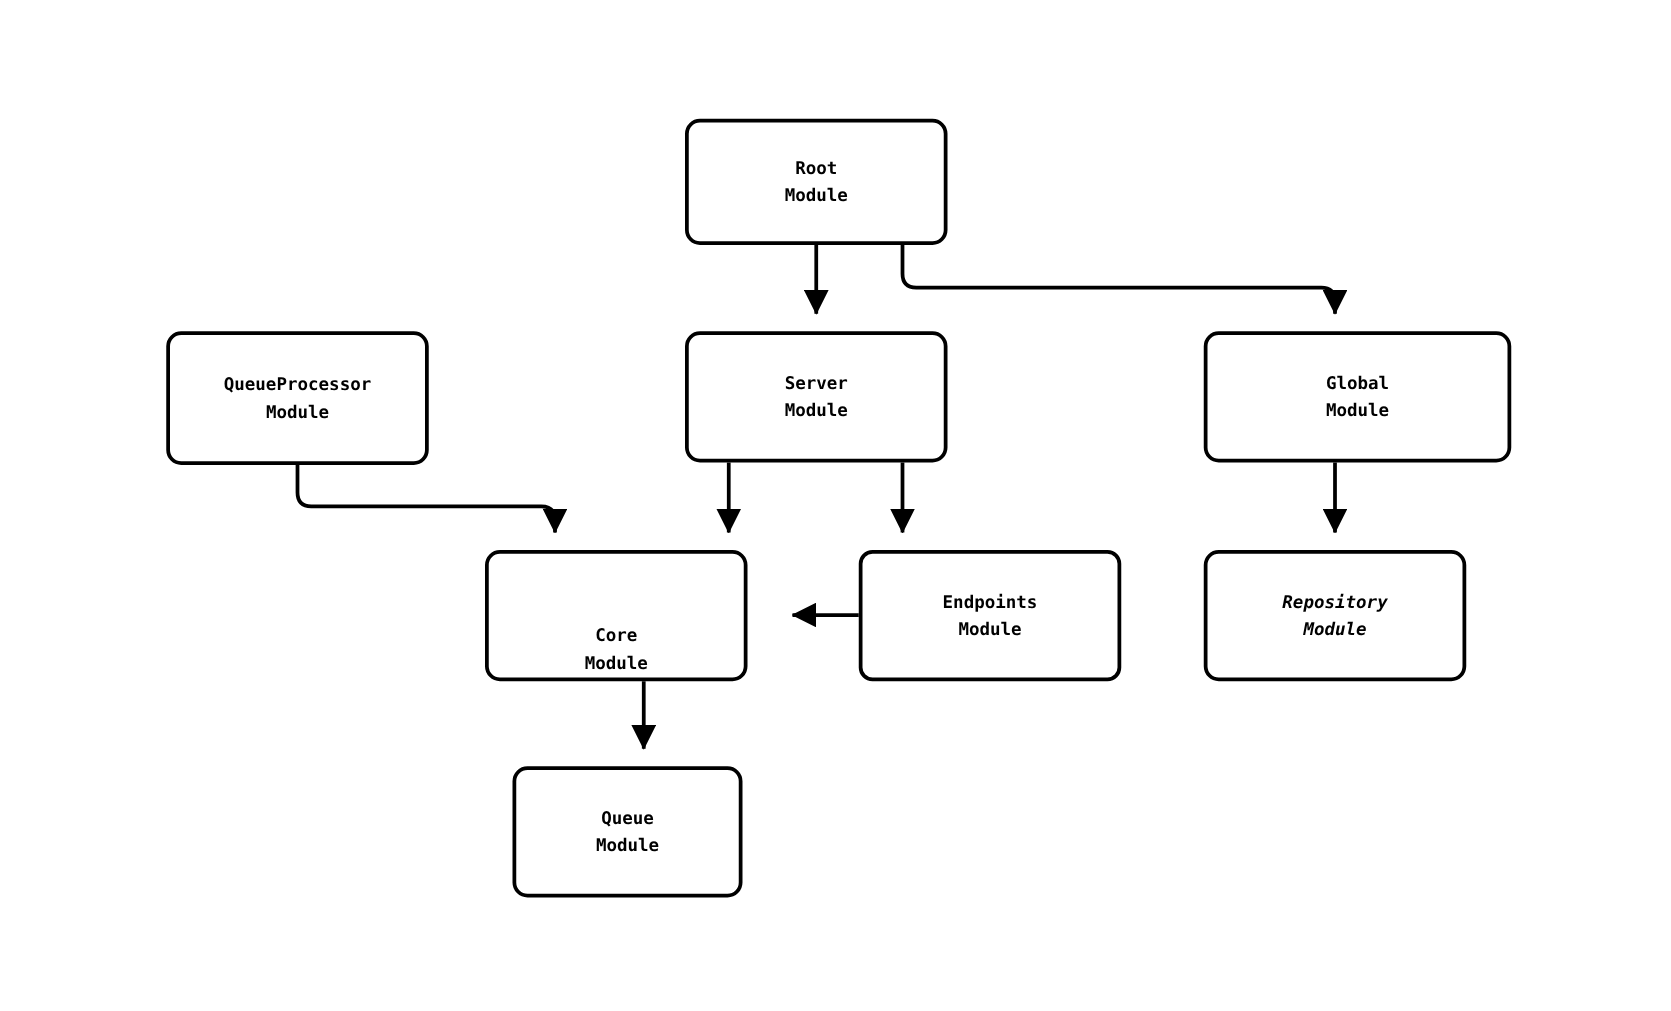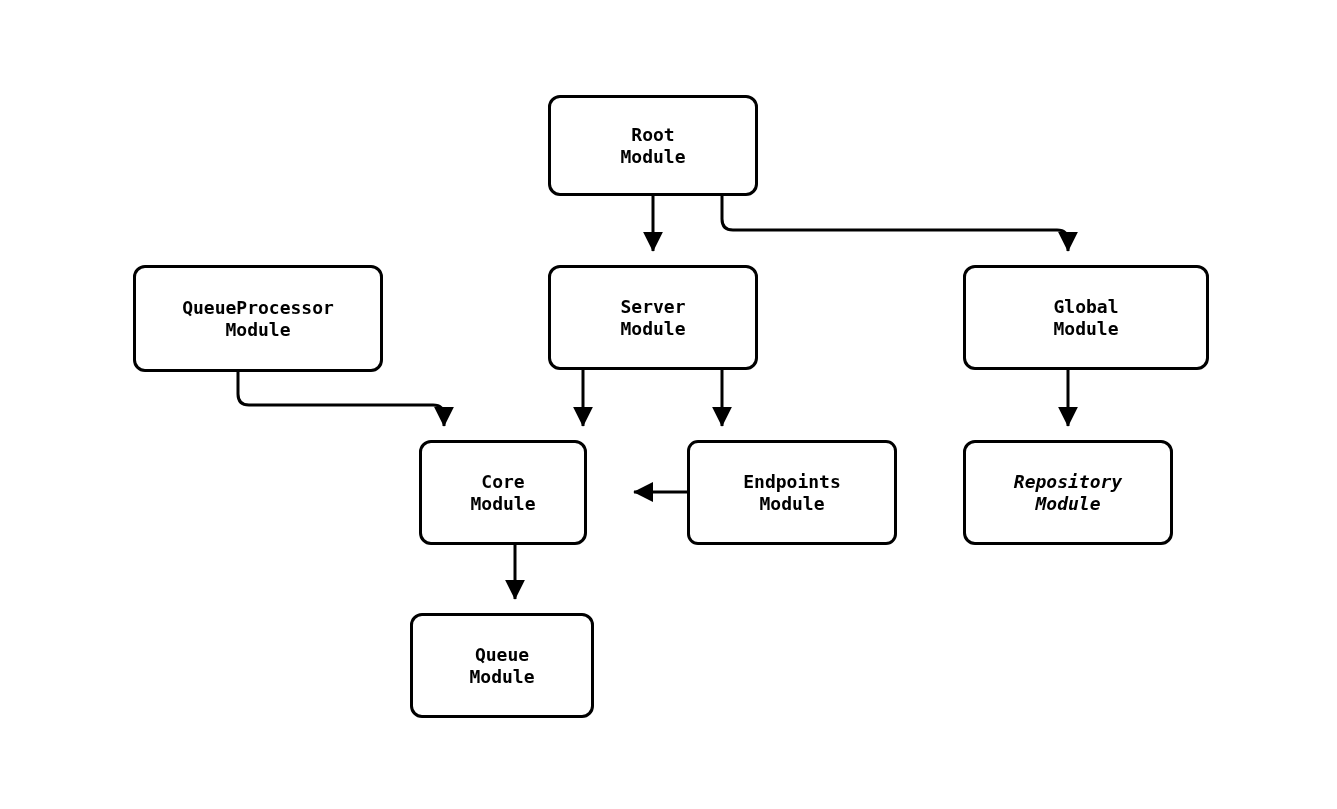--- a/index.html
+++ b/index.html
@@ -29,21 +29,21 @@
     background: #ffffff;
     border: 3px solid #000000;
     border-radius: 12px;
     display: flex;
     align-items: center;
     justify-content: center;
     text-align: center;
   }
   .node-label {
     font-family: "DejaVu Sans Mono", "Liberation Mono", monospace;
-    font-size: 18px;
+    font-size: 14px;
     font-weight: bold;
     line-height: 22px;
     color: #000000;
     white-space: pre-line;
     letter-spacing: 0px;
   }
 </style>
 </head>
 <body>
 
@@ -75,36 +75,36 @@
       <path d="M 515 545 L 515 599" marker-end="url(#arrowhead)"></path>
 
     </g>
   </svg>
 
   <div class="node" style="left:548px; top:95px; width:210px; height:101px;">
     <span class="node-label">Root
 Module</span>
   </div>
 
-  <div class="node" style="left:133px; top:265px; width:250px; height:107px;">
+  <div class="node" style="left:133px; top:265px; width:210px; height:107px;">
     <span class="node-label">QueueProcessor
 Module</span>
   </div>
 
   <div class="node" style="left:548px; top:265px; width:210px; height:105px;">
     <span class="node-label">Server
 Module</span>
   </div>
 
   <div class="node" style="left:963px; top:265px; width:246px; height:105px;">
     <span class="node-label">Global
 Module</span>
   </div>
 
-  <div class="node" style="left:419px; top:440px; width:168px; height:105px;">
+  <div class="node" style="left:388px; top:440px; width:210px; height:105px;align-items:flex-end;">
     <span class="node-label">Core
 Module</span>
   </div>
 
   <div class="node" style="left:687px; top:440px; width:210px; height:105px;border-radius:11px;">
     <span class="node-label">Endpoints
 Module</span>
   </div>
 
   <div class="node" style="left:963px; top:440px; width:210px; height:105px;font-style:italic;">

